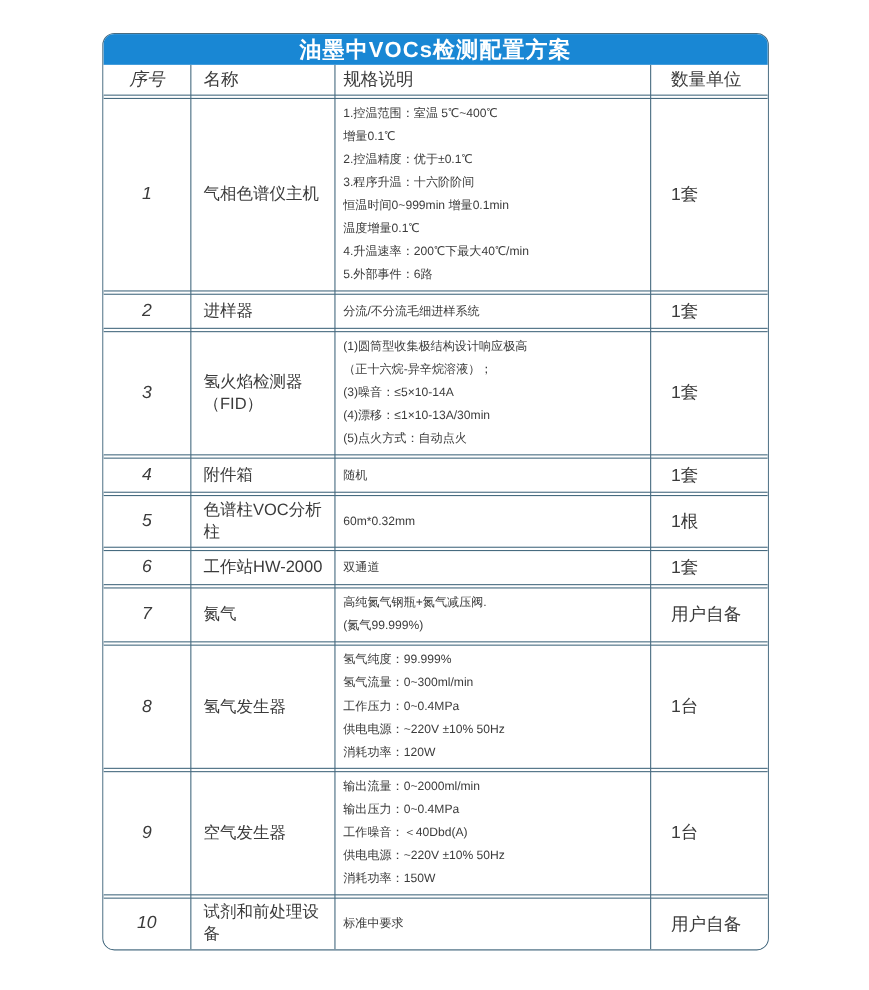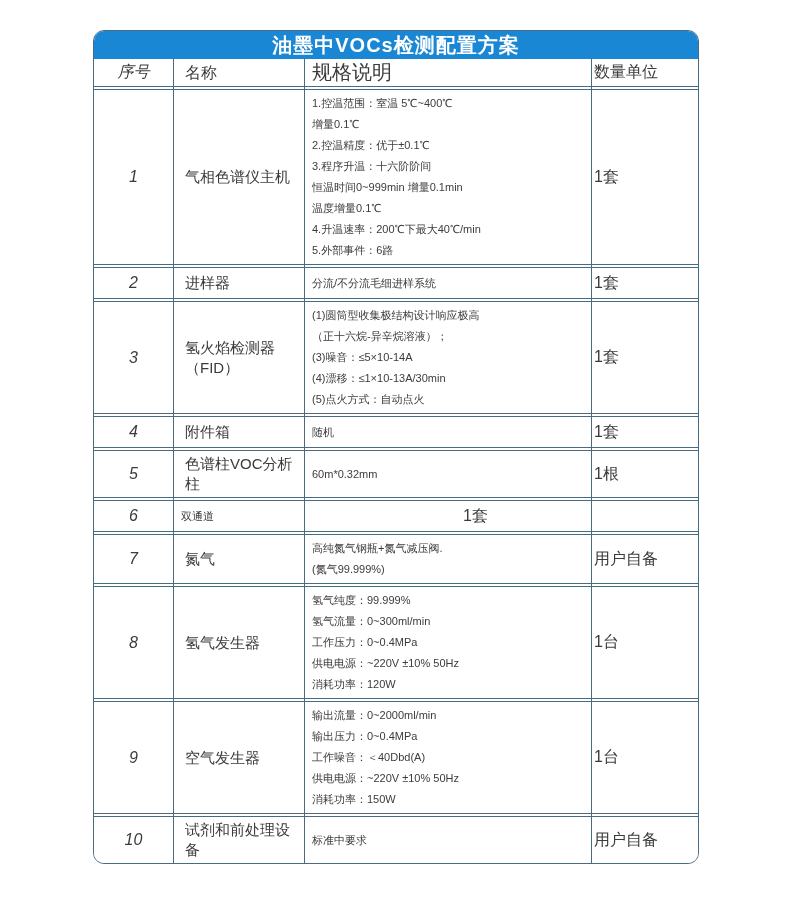--- a/index.html
+++ b/index.html
@@ -32,23 +32,23 @@
     display:flex;align-items:center;min-height:30px;
     border-top:1px solid var(--bc);border-bottom:1px solid var(--bc);
     background:#fff;
   }
   .row:first-child{border-top:none;min-height:26px;}
   .row:last-child{border-bottom:none;}
   .cell{box-sizing:border-box;}
   .c-no{width:79px;text-align:center;font-size:16px;font-style:italic;}
   .c-name{width:131px;padding:3px 5px 3px 12px;font-size:15px;line-height:20px;}
   .c-spec{width:287px;padding:3px 8px;font-size:11px;line-height:21px;}
-  .c-qty{flex:1;padding-left:3px;font-size:16px;}
+  .c-qty{flex:1;padding-left:19px;font-size:16px;}
   .header-row .c-name{font-size:16px;}
-  .header-row .c-spec{font-size:20px;}
+  .header-row .c-spec{font-size:16px;}
   .spec-line{white-space:pre-wrap;}
 </style>
 </head>
 <body>
 
 <div class="card">
   <div class="title-bar">油墨中VOCs检测配置方案</div>
   <div class="body-wrap">
     <div class="rows" id="rows">
       <div class="row header-row">
@@ -103,20 +103,21 @@
         <div class="row">
           <div class="cell c-no">5</div>
           <div class="cell c-name">色谱柱VOC分析柱</div>
           <div class="cell c-spec">
             <div class="spec-line">60m*0.32mm</div>
           </div>
           <div class="cell c-qty">1根</div>
         </div>
         <div class="row">
           <div class="cell c-no">6</div>
+          <div class="cell c-name">工作站HW-2000</div>
           <div class="cell c-spec">
             <div class="spec-line">双通道</div>
           </div>
           <div class="cell c-qty">1套</div>
         </div>
         <div class="row">
           <div class="cell c-no">7</div>
           <div class="cell c-name">氮气</div>
           <div class="cell c-spec">
             <div class="spec-line">高纯氮气钢瓶+氮气减压阀.</div>

